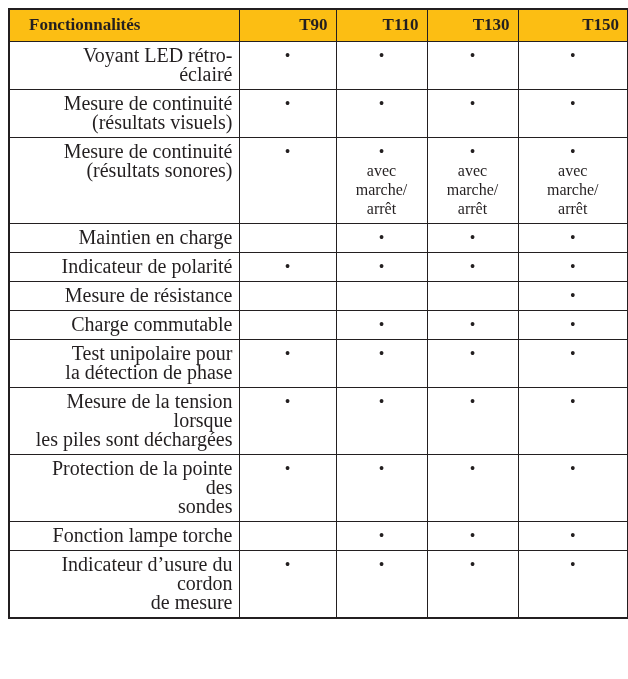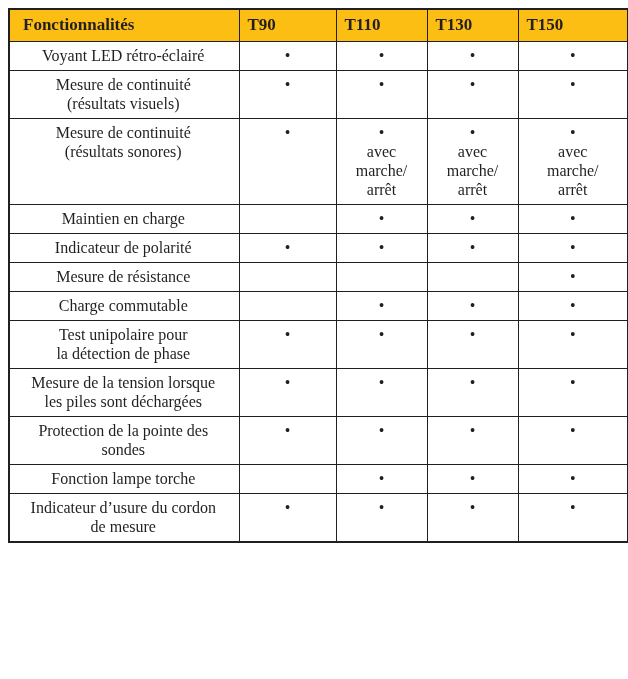--- a/index.html
+++ b/index.html
@@ -26,31 +26,31 @@
     vertical-align:top;
     white-space:pre-line;
     overflow:hidden;
   }
   thead th{
     background:var(--yellow);
     font-weight:bold;
     font-size:17px;
     line-height:20px;
     padding:5px 8px 6px 8px;
-    text-align:left;
+    text-align:right;
   }
   thead th.feat-h{
     text-align:left;
-    padding-left:13px;
+    padding-left:19px;
   }
   td.feat{
-    text-align:center;
-    font-size:16px;
+    text-align:right;
+    font-size:20px;
     line-height:19px;
-    padding:4px 6px 5px 4px;
+    padding:4px 6px 5px 23px;
   }
   td.val{
     text-align:center;
     font-size:16px;
     line-height:19px;
     padding:4px 3px 5px 3px;
   }
 </style>
 </head>
 <body>

